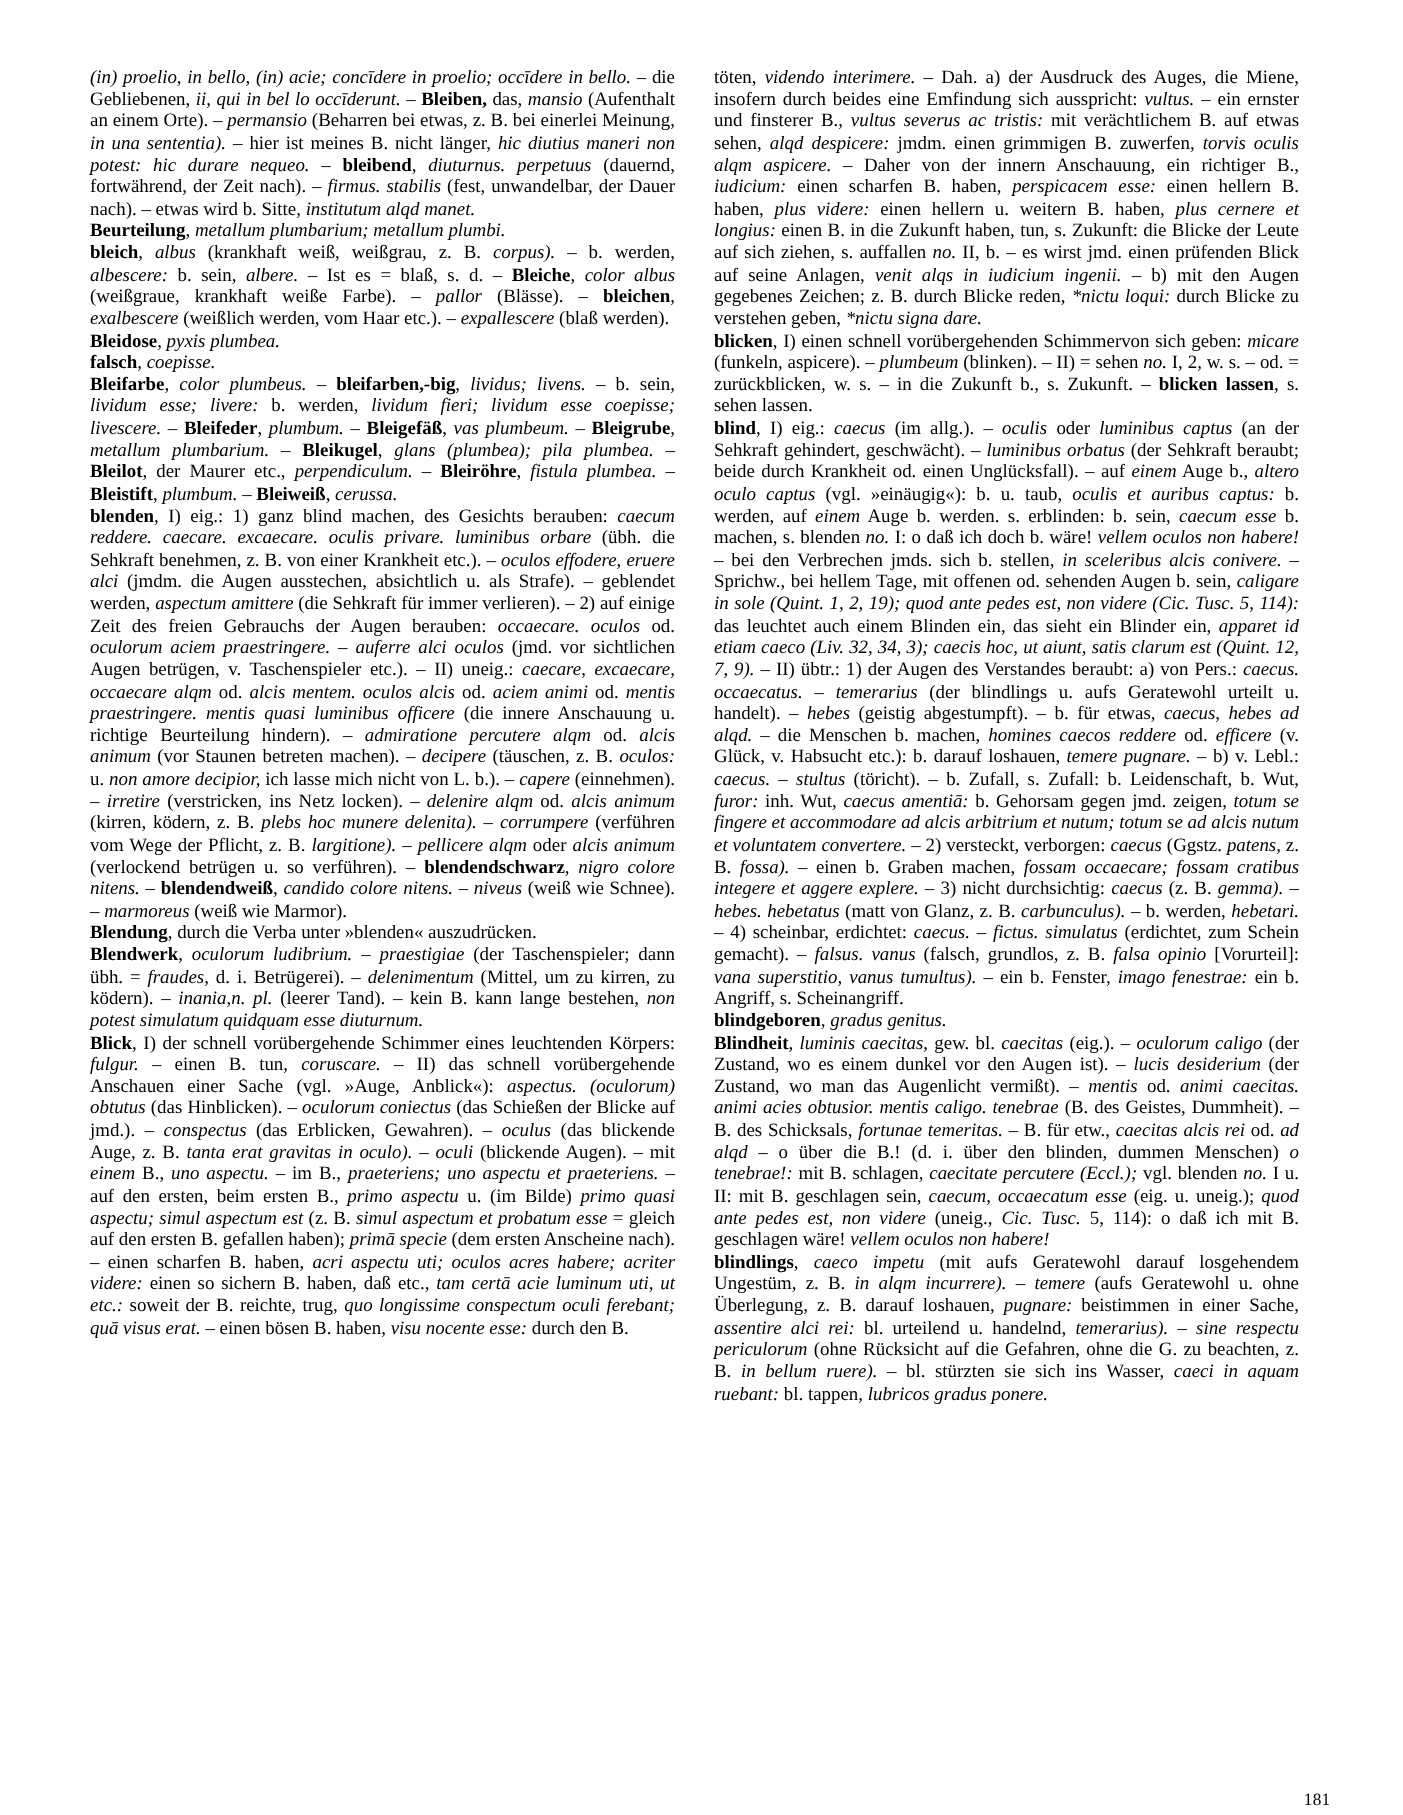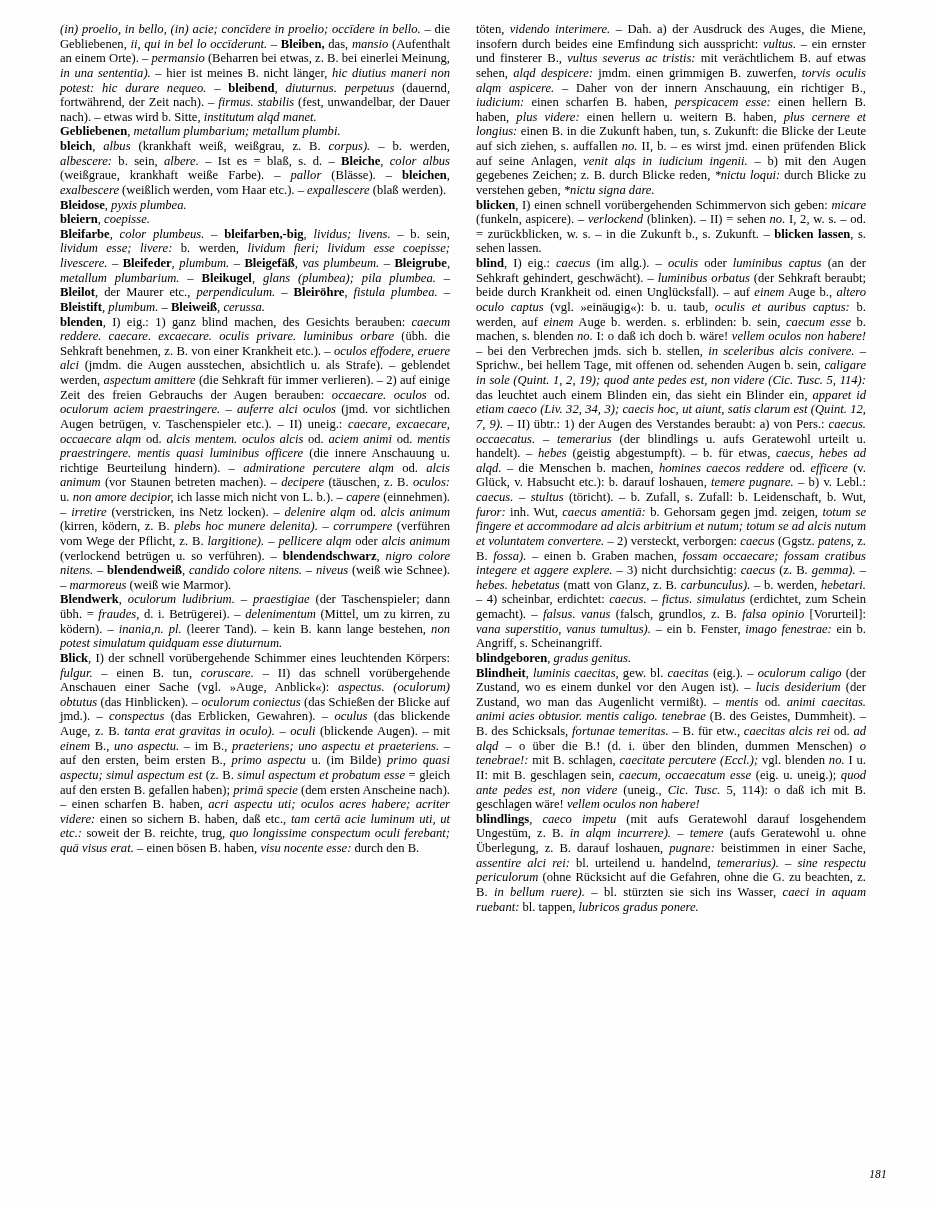--- a/index.html
+++ b/index.html
@@ -23,61 +23,62 @@
     gap:26px;
     height:1146px;
   }
   .col{
     width:390px;
     font-size:12.6px;
     line-height:14.62px;
     text-align:justify;
     text-justify:inter-word;
     hyphens:manual;
+    margin-top:22px;
     -webkit-hyphens:manual;
   }
   .col p{
     margin:0;
     text-indent:0;
   }
   .col p.entry{ text-indent:0; }
   
   b{font-weight:bold;}
   i{font-style:italic;}
   .bi{font-weight:normal;font-style:italic;}
   .pageno{
     position:absolute;
     right:48px;
-    bottom:30px;
+    bottom:4px;
     font-size:11.5px;
     letter-spacing:0.2px;
-    font-style:italic;
   }
   
   .col p{ text-align-last:left; }
 </style>
 </head>
 <body>
 
 <div id="page">
   <div id="columns">
     <div class="col" id="col-left">
         <p class="entry"><i>(in) proelio, in bello, (in) acie; concīdere in proelio; occīdere in bello.</i><span> – die Gebliebenen, </span><i>ii, qui in bel lo occīderunt.</i><span> – </span><b>Bleiben,</b><span> das, </span><i>mansio</i><span> (Aufenthalt an einem Orte). – </span><i>permansio</i><span> (Beharren bei etwas, z. B. bei einerlei Meinung, </span><i>in una sententia).</i><span> – hier ist meines B. nicht länger, </span><i>hic diutius maneri non potest: hic durare nequeo.</i><span> – </span><b>bleibend</b><span>, </span><i>diuturnus. perpetuus</i><span> (dauernd, fortwährend, der Zeit nach). – </span><i>firmus. stabilis</i><span> (fest, unwandelbar, der Dauer nach). – etwas wird b. Sitte, </span><i>institutum alqd manet.</i></p>
-        <p class="entry"><b>Gebliebenen</b><span>, </span><i>metallum plumbarium; metallum plumbi.</i></p>
+        <p class="entry"><b>Beurteilung</b><span>, </span><i>metallum plumbarium; metallum plumbi.</i></p>
         <p class="entry"><b>bleich</b><span>, </span><i>albus</i><span> (krankhaft weiß, weißgrau, z. B. </span><i>corpus).</i><span> – b. werden, </span><i>albescere:</i><span> b. sein, </span><i>albere.</i><span> – Ist es = blaß, s. d. – </span><b>Bleiche</b><span>, </span><i>color albus</i><span> (weißgraue, krankhaft weiße Farbe). – </span><i>pallor</i><span> (Blässe). – </span><b>bleichen</b><span>, </span><i>exalbescere</i><span> (weißlich werden, vom Haar etc.). – </span><i>expallescere</i><span> (blaß werden).</span></p>
         <p class="entry"><b>Bleidose</b><span>, </span><i>pyxis plumbea.</i></p>
-        <p class="entry"><b>bleiern</b><span>, </span><i>coepisse.</i></p>
+        <p class="entry"><b>falsch</b><span>, </span><i>coepisse.</i></p>
         <p class="entry"><b>Bleifarbe</b><span>, </span><i>color plumbeus.</i><span> – </span><b>bleifarben,-big</b><span>, </span><i>lividus; livens.</i><span> – b. sein, </span><i>lividum esse; livere:</i><span> b. werden, </span><i>lividum fieri; lividum esse coepisse; livescere.</i><span> – </span><b>Bleifeder</b><span>, </span><i>plumbum.</i><span> – </span><b>Bleigefäß</b><span>, </span><i>vas plumbeum.</i><span> – </span><b>Bleigrube</b><span>, </span><i>metallum plumbarium.</i><span> – </span><b>Bleikugel</b><span>, </span><i>glans (plumbea); pila plumbea.</i><span> – </span><b>Bleilot</b><span>, der Maurer etc., </span><i>perpendiculum.</i><span> – </span><b>Bleiröhre</b><span>, </span><i>fistula plumbea.</i><span> – </span><b>Bleistift</b><span>, </span><i>plumbum.</i><span> – </span><b>Bleiweiß</b><span>, </span><i>cerussa.</i></p>
         <p class="entry"><b>blenden</b><span>, I) eig.: 1) ganz blind machen, des Gesichts berauben: </span><i>caecum reddere. caecare. excaecare. oculis privare. luminibus orbare</i><span> (übh. die Sehkraft benehmen, z. B. von einer Krankheit etc.). – </span><i>oculos effodere, eruere alci</i><span> (jmdm. die Augen ausstechen, absichtlich u. als Strafe). – geblendet werden, </span><i>aspectum amittere</i><span> (die Sehkraft für immer verlieren). – 2) auf einige Zeit des freien Gebrauchs der Augen berauben: </span><i>occaecare. oculos</i><span> od. </span><i>oculorum aciem praestringere.</i><span> – </span><i>auferre alci oculos</i><span> (jmd. vor sichtlichen Augen betrügen, v. Taschenspieler etc.). – II) uneig.: </span><i>caecare, excaecare, occaecare alqm</i><span> od. </span><i>alcis mentem. oculos alcis</i><span> od. </span><i>aciem animi</i><span> od. </span><i>mentis praestringere. mentis quasi luminibus officere</i><span> (die innere Anschauung u. richtige Beurteilung hindern). – </span><i>admiratione percutere alqm</i><span> od. </span><i>alcis animum</i><span> (vor Staunen betreten machen). – </span><i>decipere</i><span> (täuschen, z. B. </span><i>oculos:</i><span> u. </span><i>non amore decipior,</i><span> ich lasse mich nicht von L. b.). – </span><i>capere</i><span> (einnehmen). – </span><i>irretire</i><span> (verstricken, ins Netz locken). – </span><i>delenire alqm</i><span> od. </span><i>alcis animum</i><span> (kirren, ködern, z. B. </span><i>plebs hoc munere delenita).</i><span> – </span><i>corrumpere</i><span> (verführen vom Wege der Pflicht, z. B. </span><i>largitione).</i><span> – </span><i>pellicere alqm</i><span> oder </span><i>alcis animum</i><span> (verlockend betrügen u. so verführen). – </span><b>blendendschwarz</b><span>, </span><i>nigro colore nitens.</i><span> – </span><b>blendendweiß</b><span>, </span><i>candido colore nitens.</i><span> – </span><i>niveus</i><span> (weiß wie Schnee). – </span><i>marmoreus</i><span> (weiß wie Marmor).</span></p>
+        <p class="entry"><b>Blendung</b><span>, durch die Verba unter »blenden« auszudrücken.</span></p>
         <p class="entry"><b>Blendwerk</b><span>, </span><i>oculorum ludibrium.</i><span> – </span><i>praestigiae</i><span> (der Taschenspieler; dann übh. = </span><i>fraudes,</i><span> d. i. Betrügerei). – </span><i>delenimentum</i><span> (Mittel, um zu kirren, zu ködern). – </span><i>inania,</i><span class="bi">n. pl.</span><span> (leerer Tand). – kein B. kann lange bestehen, </span><i>non potest simulatum quidquam esse diuturnum.</i></p>
         <p class="entry"><b>Blick</b><span>, I) der schnell vorübergehende Schimmer eines leuchtenden Körpers: </span><i>fulgur.</i><span> – einen B. tun, </span><i>coruscare.</i><span> – II) das schnell vorübergehende Anschauen einer Sache (vgl. »Auge, Anblick«): </span><i>aspectus. (oculorum) obtutus</i><span> (das Hinblicken). – </span><i>oculorum coniectus</i><span> (das Schießen der Blicke auf jmd.). – </span><i>conspectus</i><span> (das Erblicken, Gewahren). – </span><i>oculus</i><span> (das blickende Auge, z. B. </span><i>tanta erat gravitas in oculo).</i><span> – </span><i>oculi</i><span> (blickende Augen). – mit </span><i>einem</i><span> B., </span><i>uno aspectu.</i><span> – im B., </span><i>praeteriens; uno aspectu et praeteriens.</i><span> – auf den ersten, beim ersten B., </span><i>primo aspectu</i><span> u. (im Bilde) </span><i>primo quasi aspectu; simul aspectum est</i><span> (z. B. </span><i>simul aspectum et probatum esse</i><span> = gleich auf den ersten B. gefallen haben); </span><i>primā specie</i><span> (dem ersten Anscheine nach). – einen scharfen B. haben, </span><i>acri aspectu uti; oculos acres habere; acriter videre:</i><span> einen so sichern B. haben, daß etc., </span><i>tam certā acie luminum uti, ut etc.:</i><span> soweit der B. reichte, trug, </span><i>quo longissime conspectum oculi ferebant; quā visus erat.</i><span> – einen bösen B. haben, </span><i>visu nocente esse:</i><span> durch den B.</span></p>
       </div>
     <div class="col" id="col-right">
         <p class="entry"><span>töten, </span><i>videndo interimere.</i><span> – Dah. a) der Ausdruck des Auges, die Miene, insofern durch beides eine Emfindung sich ausspricht: </span><i>vultus.</i><span> – ein ernster und finsterer B., </span><i>vultus severus ac tristis:</i><span> mit verächtlichem B. auf etwas sehen, </span><i>alqd despicere:</i><span> jmdm. einen grimmigen B. zuwerfen, </span><i>torvis oculis alqm aspicere.</i><span> – Daher von der innern Anschauung, ein richtiger B., </span><i>iudicium:</i><span> einen scharfen B. haben, </span><i>perspicacem esse:</i><span> einen hellern B. haben, </span><i>plus videre:</i><span> einen hellern u. weitern B. haben, </span><i>plus cernere et longius:</i><span> einen B. in die Zukunft haben, tun, s. Zukunft: die Blicke der Leute auf sich ziehen, s. auffallen </span><span class="bi">no.</span><span> II, b. – es wirst jmd. einen prüfenden Blick auf seine Anlagen, </span><i>venit alqs in iudicium ingenii.</i><span> – b) mit den Augen gegebenes Zeichen; z. B. durch Blicke reden, </span><i>*nictu loqui:</i><span> durch Blicke zu verstehen geben, </span><i>*nictu signa dare.</i></p>
-        <p class="entry"><b>blicken</b><span>, I) einen schnell vorübergehenden Schimmervon sich geben: </span><i>micare</i><span> (funkeln, aspicere). – </span><i>verlockend</i><span> (blinken). – II) = sehen </span><span class="bi">no.</span><span> I, 2, w. s. – od. = zurückblicken, w. s. – in die Zukunft b., s. Zukunft. – </span><b>blicken lassen</b><span>, s. sehen lassen.</span></p>
+        <p class="entry"><b>blicken</b><span>, I) einen schnell vorübergehenden Schimmervon sich geben: </span><i>micare</i><span> (funkeln, aspicere). – </span><i>plumbeum</i><span> (blinken). – II) = sehen </span><span class="bi">no.</span><span> I, 2, w. s. – od. = zurückblicken, w. s. – in die Zukunft b., s. Zukunft. – </span><b>blicken lassen</b><span>, s. sehen lassen.</span></p>
         <p class="entry"><b>blind</b><span>, I) eig.: </span><i>caecus</i><span> (im allg.). – </span><i>oculis</i><span> oder </span><i>luminibus captus</i><span> (an der Sehkraft gehindert, geschwächt). – </span><i>luminibus orbatus</i><span> (der Sehkraft beraubt; beide durch Krankheit od. einen Unglücksfall). – auf </span><i>einem</i><span> Auge b., </span><i>altero oculo captus</i><span> (vgl. »einäugig«): b. u. taub, </span><i>oculis et auribus captus:</i><span> b. werden, auf </span><i>einem</i><span> Auge b. werden. s. erblinden: b. sein, </span><i>caecum esse</i><span> b. machen, s. blenden </span><span class="bi">no.</span><span> I: o daß ich doch b. wäre! </span><i>vellem oculos non habere!</i><span> – bei den Verbrechen jmds. sich b. stellen, </span><i>in sceleribus alcis conivere.</i><span> – Sprichw., bei hellem Tage, mit offenen od. sehenden Augen b. sein, </span><i>caligare in sole (Quint. 1, 2, 19); quod ante pedes est, non videre (Cic. Tusc. 5, 114):</i><span> das leuchtet auch einem Blinden ein, das sieht ein Blinder ein, </span><i>apparet id etiam caeco (Liv. 32, 34, 3); caecis hoc, ut aiunt, satis clarum est (Quint. 12, 7, 9).</i><span> – II) übtr.: 1) der Augen des Verstandes beraubt: a) von Pers.: </span><i>caecus. occaecatus.</i><span> – </span><i>temerarius</i><span> (der blindlings u. aufs Geratewohl urteilt u. handelt). – </span><i>hebes</i><span> (geistig abgestumpft). – b. für etwas, </span><i>caecus, hebes ad alqd.</i><span> – die Menschen b. machen, </span><i>homines caecos reddere</i><span> od. </span><i>efficere</i><span> (v. Glück, v. Habsucht etc.): b. darauf loshauen, </span><i>temere pugnare.</i><span> – b) v. Lebl.: </span><i>caecus.</i><span> – </span><i>stultus</i><span> (töricht). – b. Zufall, s. Zufall: b. Leidenschaft, b. Wut, </span><i>furor:</i><span> inh. Wut, </span><i>caecus amentiā:</i><span> b. Gehorsam gegen jmd. zeigen, </span><i>totum se fingere et accommodare ad alcis arbitrium et nutum; totum se ad alcis nutum et voluntatem convertere.</i><span> – 2) versteckt, verborgen: </span><i>caecus</i><span> (Ggstz. </span><i>patens,</i><span> z. B. </span><i>fossa).</i><span> – einen b. Graben machen, </span><i>fossam occaecare; fossam cratibus integere et aggere explere.</i><span> – 3) nicht durchsichtig: </span><i>caecus</i><span> (z. B. </span><i>gemma).</i><span> – </span><i>hebes. hebetatus</i><span> (matt von Glanz, z. B. </span><i>carbunculus).</i><span> – b. werden, </span><i>hebetari.</i><span> – 4) scheinbar, erdichtet: </span><i>caecus.</i><span> – </span><i>fictus. simulatus</i><span> (erdichtet, zum Schein gemacht). – </span><i>falsus. vanus</i><span> (falsch, grundlos, z. B. </span><i>falsa opinio</i><span> [Vorurteil]: </span><i>vana superstitio, vanus tumultus).</i><span> – ein b. Fenster, </span><i>imago fenestrae:</i><span> ein b. Angriff, s. Scheinangriff.</span></p>
         <p class="entry"><b>blindgeboren</b><span>, </span><i>gradus genitus.</i></p>
         <p class="entry"><b>Blindheit</b><span>, </span><i>luminis caecitas,</i><span> gew. bl. </span><i>caecitas</i><span> (eig.). – </span><i>oculorum caligo</i><span> (der Zustand, wo es einem dunkel vor den Augen ist). – </span><i>lucis desiderium</i><span> (der Zustand, wo man das Augenlicht vermißt). – </span><i>mentis</i><span> od. </span><i>animi caecitas. animi acies obtusior. mentis caligo. tenebrae</i><span> (B. des Geistes, Dummheit). – B. des Schicksals, </span><i>fortunae temeritas.</i><span> – B. für etw., </span><i>caecitas alcis rei</i><span> od. </span><i>ad alqd</i><span> – o über die B.! (d. i. über den blinden, dummen Menschen) </span><i>o tenebrae!:</i><span> mit B. schlagen, </span><i>caecitate percutere (Eccl.);</i><span> vgl. blenden </span><span class="bi">no.</span><span> I u. II: mit B. geschlagen sein, </span><i>caecum, occaecatum esse</i><span> (eig. u. uneig.); </span><i>quod ante pedes est, non videre</i><span> (uneig., </span><i>Cic. Tusc.</i><span> 5, 114): o daß ich mit B. geschlagen wäre! </span><i>vellem oculos non habere!</i></p>
         <p class="entry"><b>blindlings</b><span>, </span><i>caeco impetu</i><span> (mit aufs Geratewohl darauf losgehendem Ungestüm, z. B. </span><i>in alqm incurrere).</i><span> – </span><i>temere</i><span> (aufs Geratewohl u. ohne Überlegung, z. B. darauf loshauen, </span><i>pugnare:</i><span> beistimmen in einer Sache, </span><i>assentire alci rei:</i><span> bl. urteilend u. handelnd, </span><i>temerarius).</i><span> – </span><i>sine respectu periculorum</i><span> (ohne Rücksicht auf die Gefahren, ohne die G. zu beachten, z. B. </span><i>in bellum ruere).</i><span> – bl. stürzten sie sich ins Wasser, </span><i>caeci in aquam ruebant:</i><span> bl. tappen, </span><i>lubricos gradus ponere.</i></p>
       </div>
   </div>
   <div class="pageno">181</div>
 </div>
 
 </body></html>

